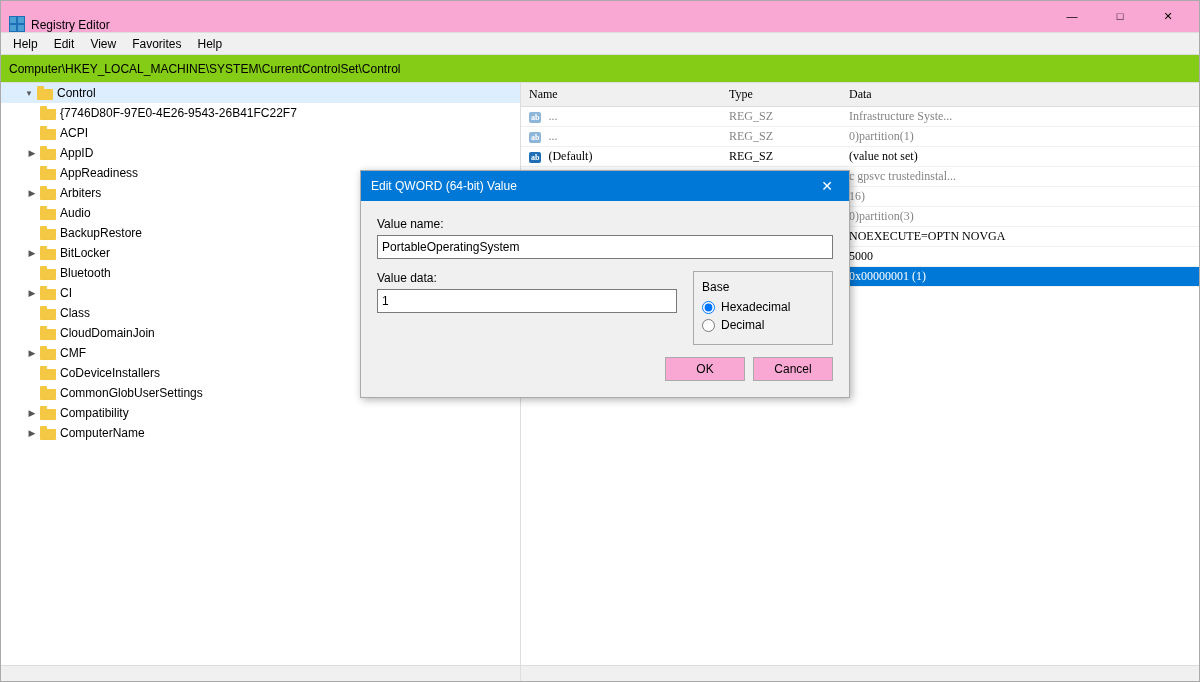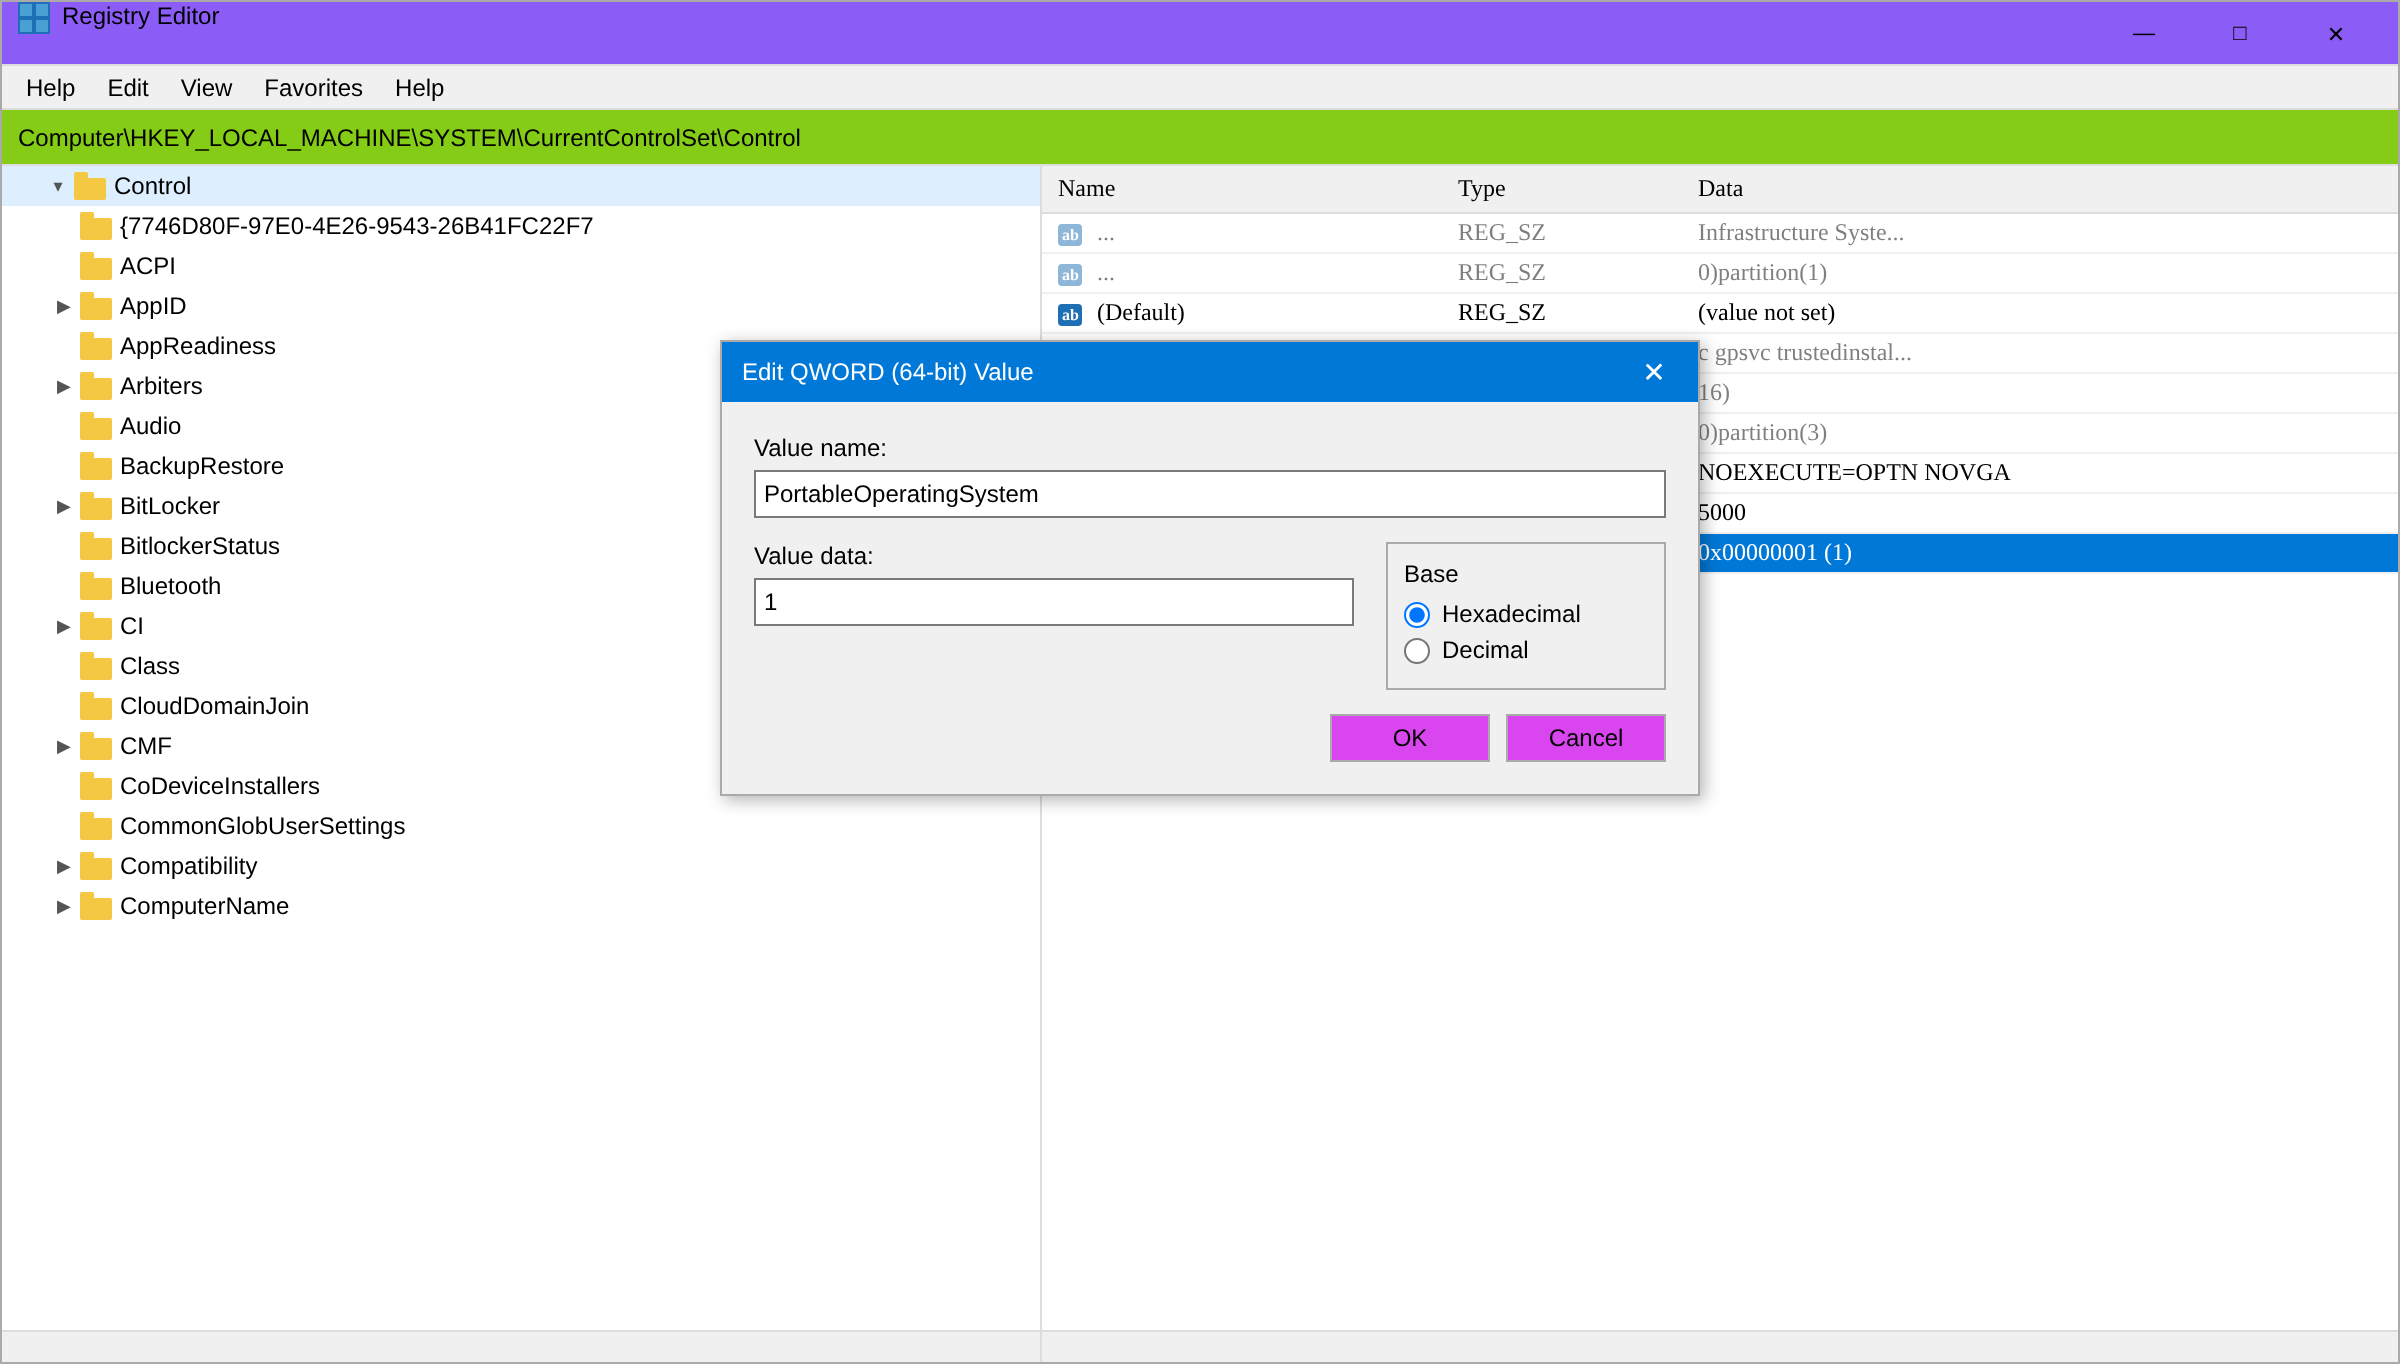--- a/index.html
+++ b/index.html
@@ -16,24 +16,24 @@
     .window {
       width: 1200px;
       height: 682px;
       background: #fff;
       border: 1px solid #aaa;
       display: flex;
       flex-direction: column;
     }
 
     .title-bar {
-      background: #8b5cf6;
+      background: #f9a8d4;
       height: 32px;
       display: flex;
-      align-items: flex-start;
+      align-items: flex-end;
       padding: 0 8px;
       border-bottom: 1px solid #ddd;
       flex-shrink: 0;
     }
 
     .title-bar-icon {
       width: 16px;
       height: 16px;
       margin-right: 6px;
       background: #1e6fb5;
@@ -329,21 +329,21 @@
     .dialog-buttons {
       display: flex;
       justify-content: flex-end;
       gap: 8px;
       margin-top: 12px;
     }
 
     .dialog-btn {
       width: 80px;
       height: 24px;
-      background: #d946ef;
+      background: #f9a8d4;
       border: 1px solid #aaa;
       cursor: pointer;
       font-size: 12px;
     }
 
     .bottom-scrollbar {
       height: 16px;
       background: #f0f0f0;
       border-top: 1px solid #ddd;
       display: flex;
@@ -444,25 +444,20 @@
         <span>BackupRestore</span>
       </div>
 
 
       <div class="tree-item indent2">
         <span class="expand-icon">▶</span>
         <span class="folder-icon"></span>
         <span>BitLocker</span>
       </div>
 
-      <div class="tree-item indent2">
-        <span class="expand-icon" style="visibility:hidden">▶</span>
-        <span class="folder-icon"></span>
-        <span>BitlockerStatus</span>
-      </div>
 
       <div class="tree-item indent2">
         <span class="expand-icon" style="visibility:hidden">▶</span>
         <span class="folder-icon"></span>
         <span>Bluetooth</span>
       </div>
 
       <div class="tree-item indent2">
         <span class="expand-icon">▶</span>
         <span class="folder-icon"></span>

